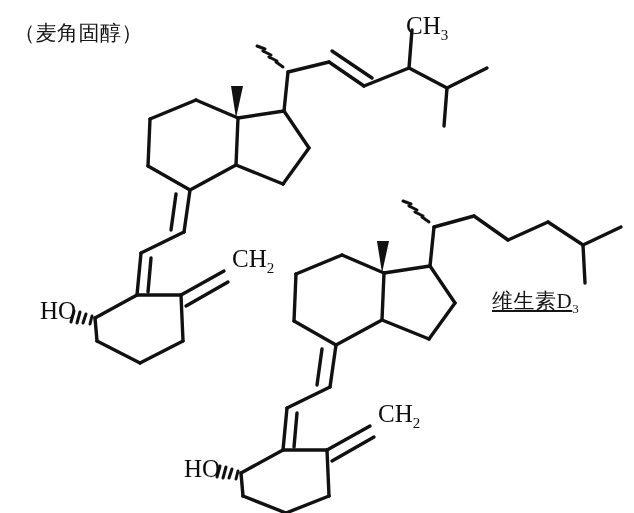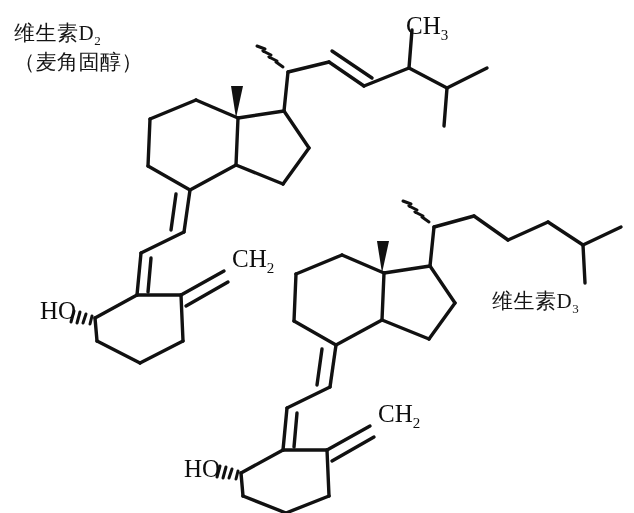--- a/index.html
+++ b/index.html
@@ -32,21 +32,21 @@
   .label-cn {
     font-size: 21px;
     letter-spacing: 0.5px;
   }
   .label-cn .sub {
     font-size: 13px;
     vertical-align: sub;
     letter-spacing: 0;
   }
   .label-d2 { left: 14px; top: 20px; }
-  .label-d3 { left: 492px; top: 288px; }
+  .label-d3 { left: 492px; top: 288px; text-decoration: underline; }
   .atom {
     position: absolute;
     font-size: 25px;
     font-family: "Liberation Serif", serif;
     color: #0d0d0d;
     white-space: nowrap;
   }
   .atom .sub {
     font-size: 15px;
     vertical-align: sub;
@@ -190,21 +190,20 @@
       <path d="M 508,240 L 548,222"></path>
       <path d="M 548,222 L 583,245"></path>
       <path d="M 583,245 L 585,283"></path>
       <path d="M 583,245 L 621,227"></path>
     </g>
 
   </g>
 </svg>
 
 <div class="label label-cn label-d2">
-  <div><span>维生素D</span><span class="sub">2</span></div>
   <div>（麦角固醇）</div>
 </div>
 
 <div class="label label-cn label-d3">
   <div><span>维生素D</span><span class="sub">3</span></div>
 </div>
 
 <div class="atom atom-ch3-top"><span>CH</span><span class="sub">3</span></div>
 
 <div class="atom atom-ch2-d2"><span>CH</span><span class="sub">2</span></div>

